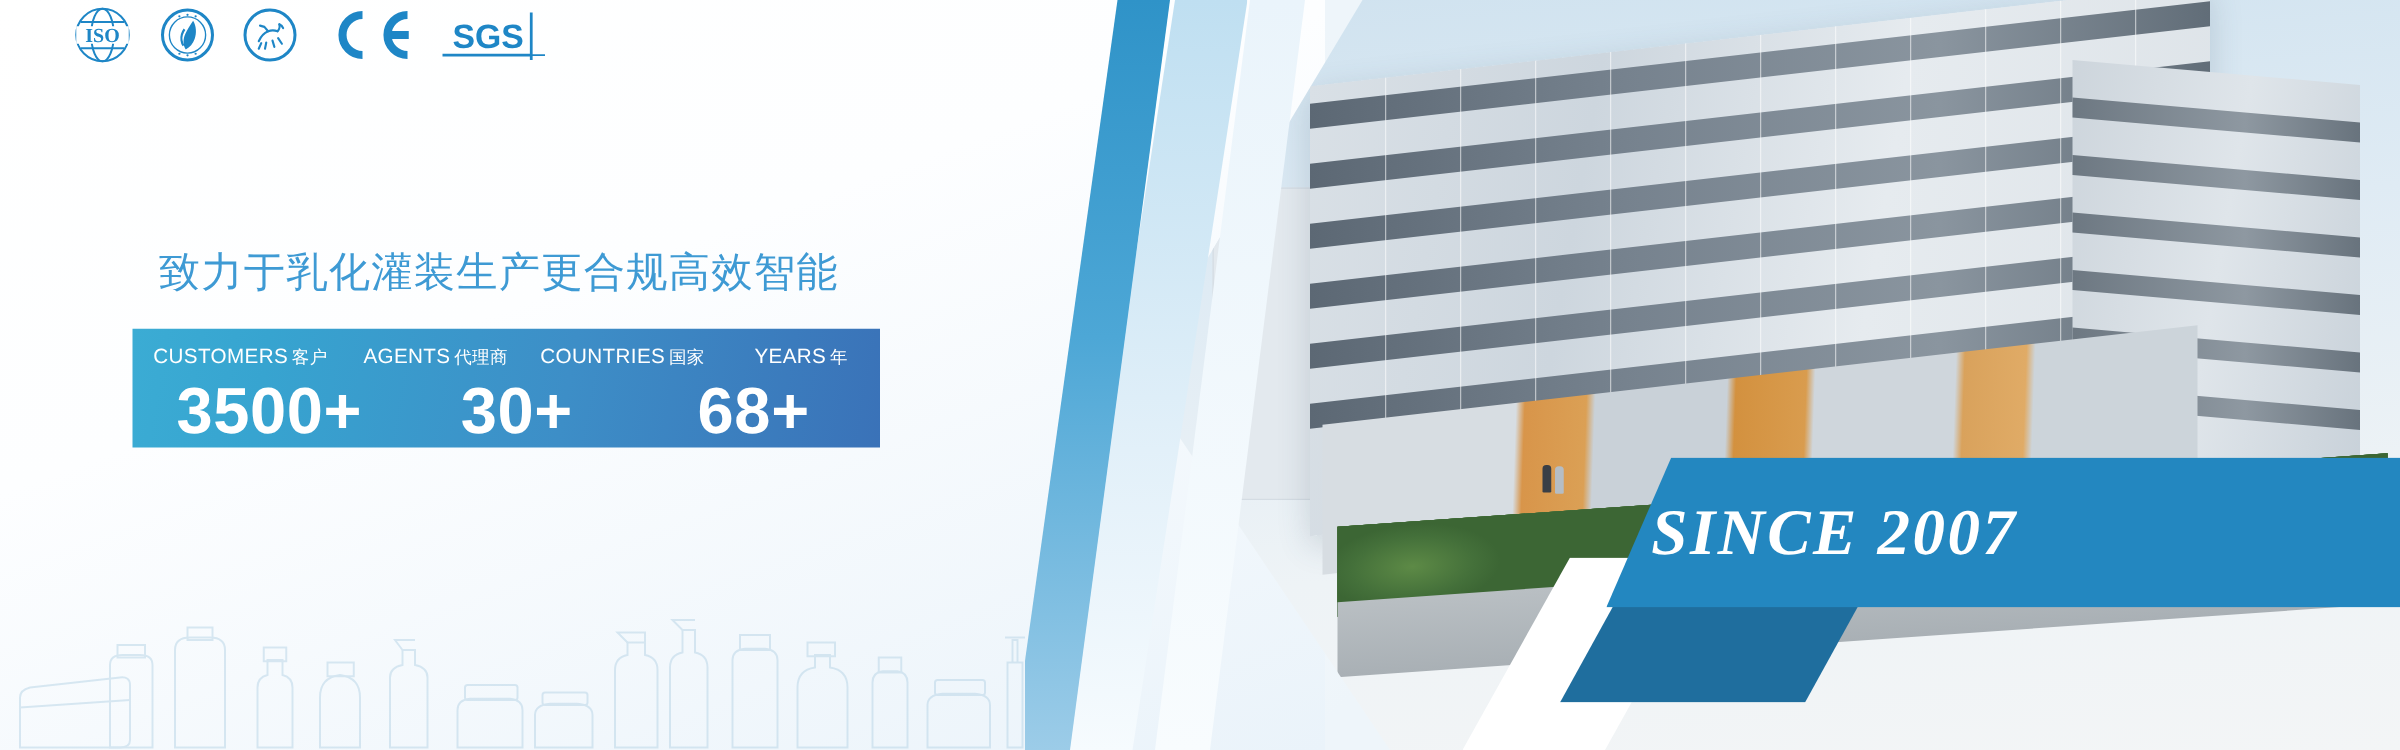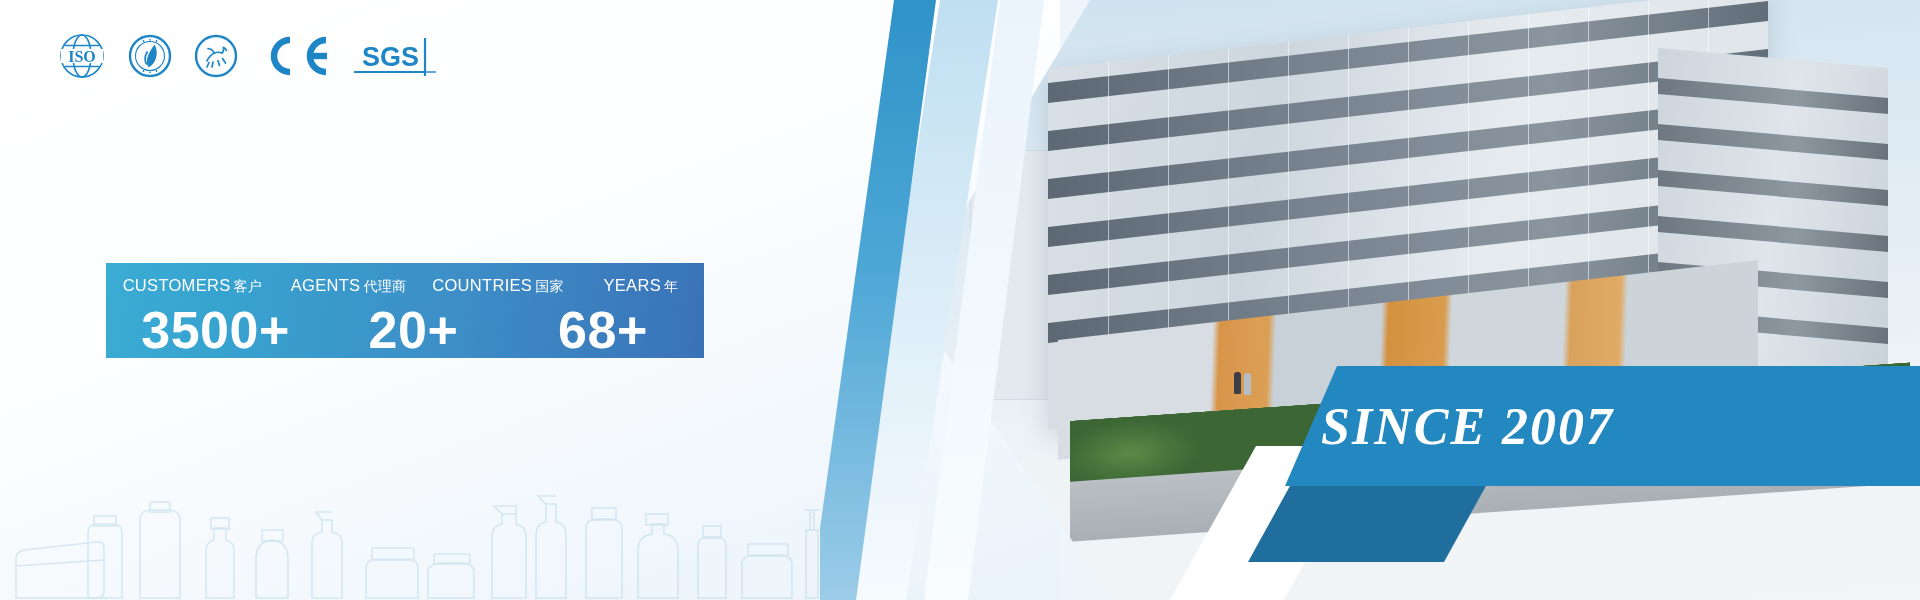--- a/index.html
+++ b/index.html
@@ -21,21 +21,21 @@
 
   
   .wash{
     position:absolute; left:0; top:0; width:1060px; height:600px;
     background:linear-gradient(160deg,#ffffff 0%,#fdfeff 40%,#eaf3fa 100%);
     pointer-events:none;
   }
 
   
   .certs{
-    position:absolute; left:58px; top:32px;
+    position:absolute; left:58px; top:4px;
     height:48px; display:flex; align-items:center; gap:22px;
   }
   .cert{ display:block; }
 
   
   .headline{
     position:absolute; left:124px; top:118px;
     color:#2e8ccc;
     font-size:60px; line-height:1.1;
     letter-spacing:2px;
@@ -255,20 +255,21 @@
     </svg>
 
     <svg class="cert" width="86" height="48" viewBox="0 0 86 48">
       <text x="10" y="34" font-family="Liberation Sans, sans-serif" font-size="27" font-weight="bold" fill="#1e86c6">SGS</text>
       <line x1="2" y1="40" x2="72" y2="40" stroke="#1e86c6" stroke-width="2.2"></line>
       <line x1="73" y1="6" x2="73" y2="44" stroke="#1e86c6" stroke-width="2.2"></line>
       <line x1="73" y1="40" x2="84" y2="40" stroke="#1e86c6" stroke-width="1.4"></line>
     </svg>
   </div>
 
+  <div class="subhead">致力于乳化灌装生产更合规高效智能</div>
 
   <div class="stats">
     <div class="stat-labels">
       <div class="stat-col c0">
         <div class="stat-label"><span>CUSTOMERS</span><span class="cn">客户</span></div>
       </div>
       <div class="stat-col c1">
         <div class="stat-label"><span>AGENTS</span><span class="cn">代理商</span></div>
       </div>
       <div class="stat-col c2">
@@ -276,21 +277,21 @@
       </div>
       <div class="stat-col c3">
         <div class="stat-label"><span>YEARS</span><span class="cn">年</span></div>
       </div>
     </div>
     <div class="stat-values">
       <div class="stat-col c0">
         <div class="stat-value">3500+</div>
         </div>
       <div class="stat-col c1">
-        <div class="stat-value">20+</div>
+        <div class="stat-value">30+</div>
         </div>
       <div class="stat-col c2">
         <div class="stat-value">68+</div>
         </div>
     </div>
   </div>
 
   <svg class="bottles" viewBox="0 0 880 120" preserveAspectRatio="none">
     <g fill="none" stroke="#bcd7e8" stroke-width="1.6">
 

